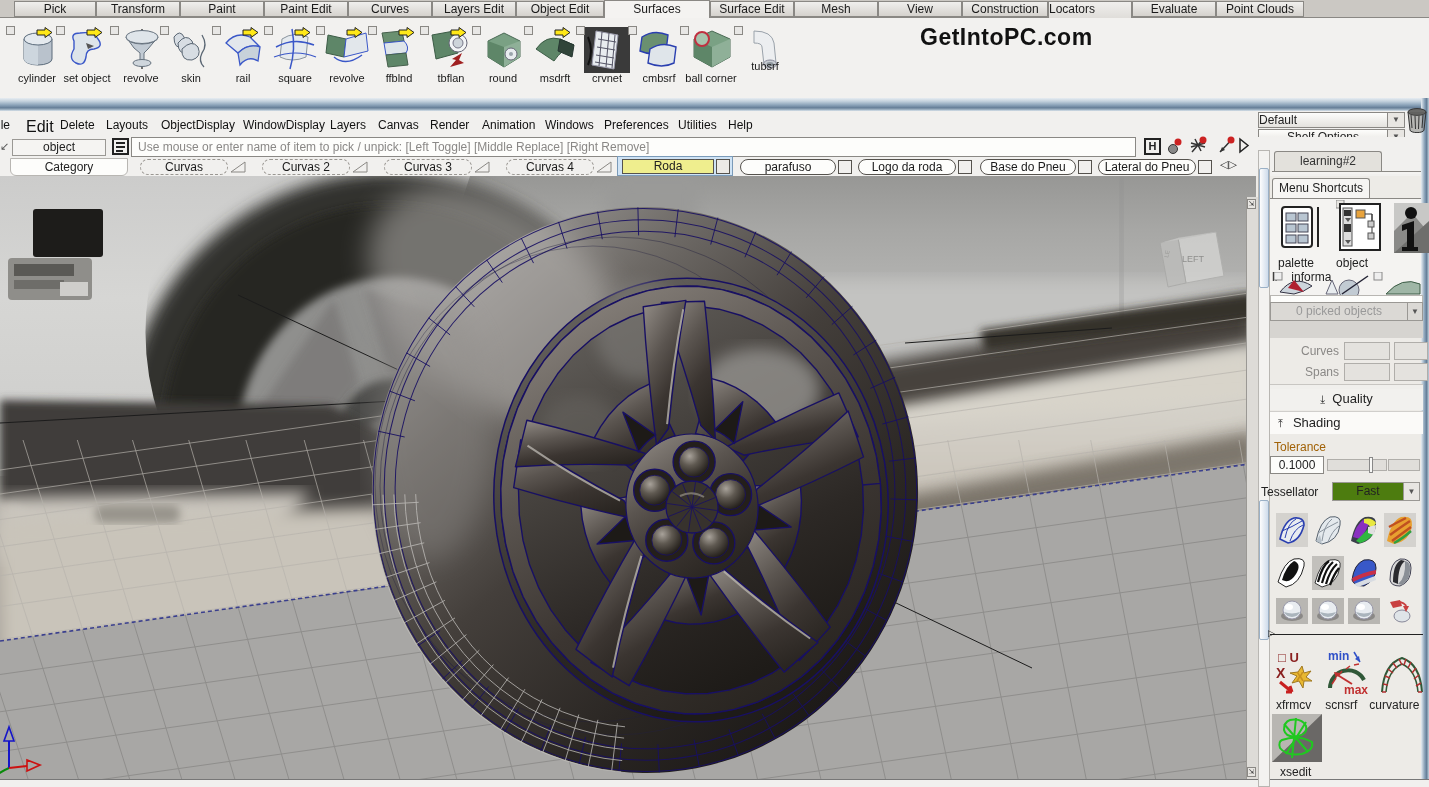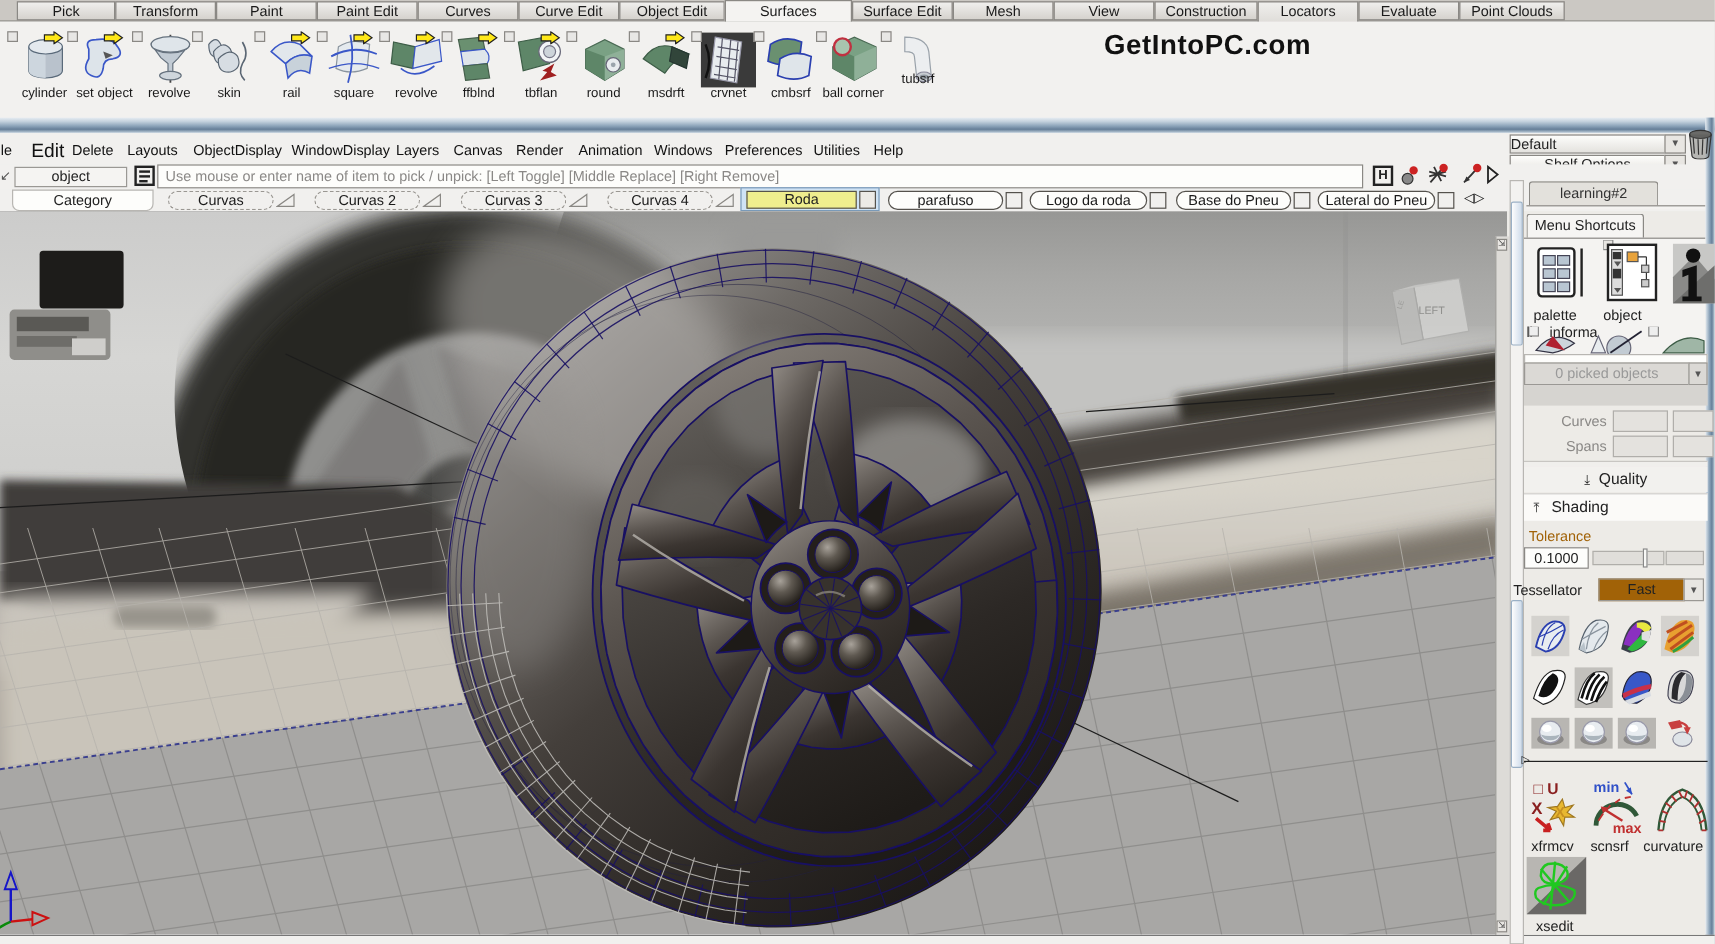--- a/index.html
+++ b/index.html
@@ -1,27 +1,27 @@
 <!DOCTYPE html>
 <html><head><meta charset="utf-8"><style>
 html,body{margin:0;padding:0}body{width:1429px;height:787px;position:relative;overflow:hidden;font-family:"Liberation Sans",sans-serif;background:#f1f0ee}div{box-sizing:content-box}
 </style></head><body>
 <div style="position:absolute;left:0;top:0;width:1429px;height:18px;background:#cBc8c3;border-bottom:1px solid #8a8884;box-sizing:border-box"></div>
 <div style="position:absolute;left:14px;top:1px;width:82px;height:16px;background:linear-gradient(#f0efed,#d5d2cd);border:1px solid #8a8884;box-sizing:border-box;text-align:center;font-size:12px;line-height:14px;color:#1a1a1a">Pick</div>
 <div style="position:absolute;left:96px;top:1px;width:84px;height:16px;background:linear-gradient(#f0efed,#d5d2cd);border:1px solid #8a8884;box-sizing:border-box;text-align:center;font-size:12px;line-height:14px;color:#1a1a1a">Transform</div>
 <div style="position:absolute;left:180px;top:1px;width:84px;height:16px;background:linear-gradient(#f0efed,#d5d2cd);border:1px solid #8a8884;box-sizing:border-box;text-align:center;font-size:12px;line-height:14px;color:#1a1a1a">Paint</div>
 <div style="position:absolute;left:264px;top:1px;width:84px;height:16px;background:linear-gradient(#f0efed,#d5d2cd);border:1px solid #8a8884;box-sizing:border-box;text-align:center;font-size:12px;line-height:14px;color:#1a1a1a">Paint Edit</div>
 <div style="position:absolute;left:348px;top:1px;width:84px;height:16px;background:linear-gradient(#f0efed,#d5d2cd);border:1px solid #8a8884;box-sizing:border-box;text-align:center;font-size:12px;line-height:14px;color:#1a1a1a">Curves</div>
-<div style="position:absolute;left:432px;top:1px;width:84px;height:16px;background:linear-gradient(#f0efed,#d5d2cd);border:1px solid #8a8884;box-sizing:border-box;text-align:center;font-size:12px;line-height:14px;color:#1a1a1a">Curve Edit</div>
+<div style="position:absolute;left:432px;top:1px;width:84px;height:16px;background:linear-gradient(#f0efed,#d5d2cd);border:1px solid #8a8884;box-sizing:border-box;text-align:center;font-size:12px;line-height:14px;color:#1a1a1a">Layers Edit</div>
 <div style="position:absolute;left:516px;top:1px;width:88px;height:16px;background:linear-gradient(#f0efed,#d5d2cd);border:1px solid #8a8884;box-sizing:border-box;text-align:center;font-size:12px;line-height:14px;color:#1a1a1a">Object Edit</div>
 <div style="position:absolute;left:710px;top:1px;width:84px;height:16px;background:linear-gradient(#f0efed,#d5d2cd);border:1px solid #8a8884;box-sizing:border-box;text-align:center;font-size:12px;line-height:14px;color:#1a1a1a">Surface Edit</div>
 <div style="position:absolute;left:794px;top:1px;width:84px;height:16px;background:linear-gradient(#f0efed,#d5d2cd);border:1px solid #8a8884;box-sizing:border-box;text-align:center;font-size:12px;line-height:14px;color:#1a1a1a">Mesh</div>
 <div style="position:absolute;left:878px;top:1px;width:84px;height:16px;background:linear-gradient(#f0efed,#d5d2cd);border:1px solid #8a8884;box-sizing:border-box;text-align:center;font-size:12px;line-height:14px;color:#1a1a1a">View</div>
 <div style="position:absolute;left:962px;top:1px;width:86px;height:16px;background:linear-gradient(#f0efed,#d5d2cd);border:1px solid #8a8884;box-sizing:border-box;text-align:center;font-size:12px;line-height:14px;color:#1a1a1a">Construction</div>
-<div style="position:absolute;left:1048px;top:1px;width:84px;height:28px;background:linear-gradient(#f0efed,#d5d2cd);border:1px solid #8a8884;box-sizing:border-box;text-align:center;font-size:12px;line-height:14px;color:#1a1a1a">Locators</div>
+<div style="position:absolute;left:1048px;top:1px;width:84px;height:28px;background:linear-gradient(#f0efed,#d5d2cd);border:1px solid #8a8884;box-sizing:border-box;text-align:left;font-size:12px;line-height:14px;color:#1a1a1a">Locators</div>
 <div style="position:absolute;left:1132px;top:1px;width:84px;height:16px;background:linear-gradient(#f0efed,#d5d2cd);border:1px solid #8a8884;box-sizing:border-box;text-align:center;font-size:12px;line-height:14px;color:#1a1a1a">Evaluate</div>
 <div style="position:absolute;left:1216px;top:1px;width:88px;height:16px;background:linear-gradient(#f0efed,#d5d2cd);border:1px solid #8a8884;box-sizing:border-box;text-align:center;font-size:12px;line-height:14px;color:#1a1a1a">Point Clouds</div>
 <div style="position:absolute;left:604px;top:0;width:106px;height:18px;background:#f4f3f1;border:1px solid #8a8884;border-bottom:none;box-sizing:border-box;text-align:center;font-size:12px;line-height:17px;color:#1a1a1a;z-index:3">Surfaces</div>
 <div style="position:absolute;left:0;top:18px;width:1429px;height:80px;background:#f2f1ef"></div>
 <div style="position:absolute;left:14px;top:27px;width:46px;height:46px;"><svg width="46" height="46">
       <g transform="translate(8,6)">
         <path d="M2,6 L2,26 A14,6 0 0 0 30,26 L30,6" fill="#b9c2cc" stroke="#5a6a7a"></path>
         <path d="M2,6 L2,26 A14,6 0 0 0 16,32 L16,12" fill="#cdd6de" stroke="none"></path>
         <ellipse cx="16" cy="6" rx="14" ry="6" fill="#e4e9ee" stroke="#5a6a7a"></ellipse>
       </g>
@@ -711,21 +711,21 @@
 <div style="position:absolute;left:1394px;top:363px;width:34px;height:18px;background:#e4e2de;border:1px solid #b0aeaa;box-sizing:border-box"></div>
 <div style="position:absolute;left:1270px;top:384px;width:153px;height:4px;border-top:1px solid #c8c6c2;background:#f0efec"></div>
 <div style="position:absolute;left:1270px;top:389px;width:153px;height:21px;background:#f2f1ee;text-align:center;font-size:13px;line-height:20px;color:#222"><span style="font-size:11px">⤓</span>&nbsp; Quality</div>
 <div style="position:absolute;left:1270px;top:411px;width:153px;height:22px;background:#fbfaf8;border-top:1px solid #d0cecb;font-size:13px;line-height:21px;color:#222"><span style="margin-left:8px;font-size:11px">⤒</span><span style="margin-left:10px">Shading</span></div>
 <div style="position:absolute;left:1274px;top:440px;font-size:12px;color:#a16207">Tolerance</div>
 <div style="position:absolute;left:1270px;top:456px;width:54px;height:18px;background:#fdfdfb;border:1px solid #8a8884;box-sizing:border-box;text-align:center;font-size:12px;line-height:16px;color:#222">0.1000</div>
 <div style="position:absolute;left:1327px;top:459px;width:60px;height:12px;background:#e0deda;border:1px solid #b0aeaa;box-sizing:border-box"></div>
 <div style="position:absolute;left:1369px;top:457px;width:4px;height:16px;background:#f8f8f6;border:1px solid #888;box-sizing:border-box"></div>
 <div style="position:absolute;left:1388px;top:459px;width:32px;height:12px;background:#e0deda;border:1px solid #b0aeaa;box-sizing:border-box"></div>
 <div style="position:absolute;left:1261px;top:485px;font-size:12px;color:#222">Tessellator</div>
-<div style="position:absolute;left:1332px;top:482px;width:72px;height:19px;background:#a16207;border:1px solid #9a9894;box-sizing:border-box;text-align:center;font-size:12px;line-height:17px;color:#222">Fast</div>
+<div style="position:absolute;left:1332px;top:482px;width:72px;height:19px;background:#4d7c0f;border:1px solid #9a9894;box-sizing:border-box;text-align:center;font-size:12px;line-height:17px;color:#222">Fast</div>
 <div style="position:absolute;left:1403px;top:482px;width:17px;height:19px;background:#e8e6e2;border:1px solid #9a9894;box-sizing:border-box;text-align:center;font-size:8px;line-height:17px;color:#555">▼</div>
 <div style="position:absolute;left:1276px;top:513px;width:32px;height:34px"><svg width="32" height="34">
       <rect width="32" height="34" fill="#d4d2ce"></rect>
       <path d="M4,26 Q8,8 18,5 Q28,4 28,12 Q24,28 12,30 Z" fill="#e8ecf0" stroke="#2a3fb0" stroke-width="1.6"></path>
       <path d="M9,25 Q12,10 20,6 M6,18 Q16,14 26,8 M14,28 Q18,16 27,12" stroke="#2a3fb0" fill="none"></path>
     </svg></div>
 <div style="position:absolute;left:1312px;top:513px;width:32px;height:34px"><svg width="32" height="34">
       <path d="M4,28 Q8,8 18,4 Q30,2 28,12 Q26,28 10,31 Z" fill="#e4e9ed" stroke="#55606c"></path>
       <path d="M10,28 Q12,12 20,6 M6,20 Q16,14 26,9 M16,29 Q20,18 27,13" stroke="#8a949e" fill="none"></path>
       <path d="M4,28 L10,31 L8,22 Z" fill="#b8c2ca"></path>

